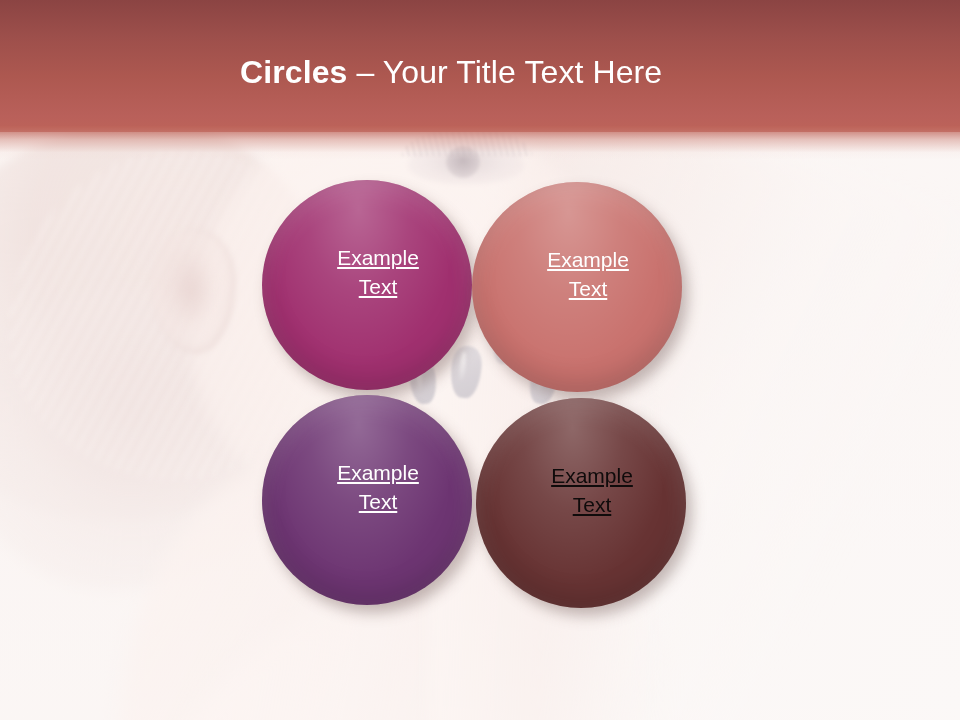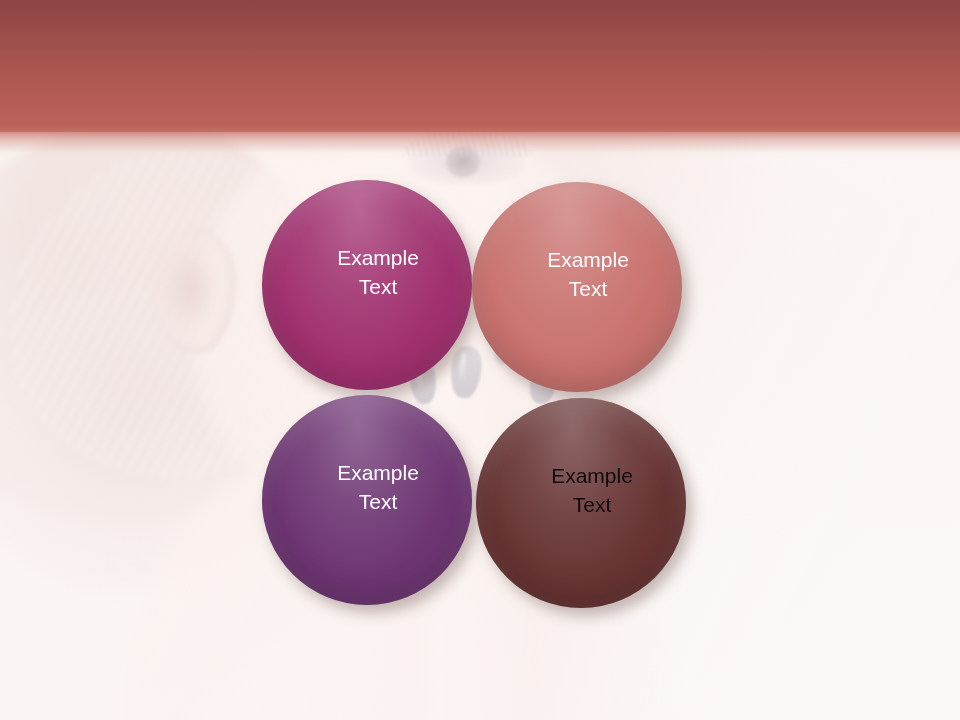--- a/index.html
+++ b/index.html
@@ -252,20 +252,21 @@
     pointer-events: none;
   }
   .circle-label {
     position: relative;
     text-align: center;
     font-size: 21px;
     line-height: 29px;
     font-weight: normal;
     transform: translate(11px, -13px);
     white-space: pre-line;
+    text-decoration: underline;
   }
 
   #circle-1 { left: 262px; top: 180px; background: #a0306f; }
   #circle-2 { left: 472px; top: 182px; background: #c9726e; }
   #circle-3 { left: 262px; top: 395px; background: #6d3572; }
   #circle-4 { left: 476px; top: 398px; background: #673333; }
 </style>
 </head>
 <body>
 
@@ -299,20 +300,23 @@
     <div class="nail nail-4">
         <div class="shine"></div>
       </div>
 
     <div class="photo-haze"></div>
   </div>
 
   <div class="header"></div>
   <div class="header-fade"></div>
 
+  <div class="title">
+    <span class="strong">Circles</span><span class="rest"> – Your Title Text Here</span>
+  </div>
 
   <div class="circle" id="circle-1">
     <div class="gloss"></div>
     <div class="circle-label" style="color:#ffffff">Example
 Text</div>
   </div>
 
   <div class="circle" id="circle-2">
     <div class="gloss"></div>
     <div class="circle-label" style="color:#ffffff">Example

